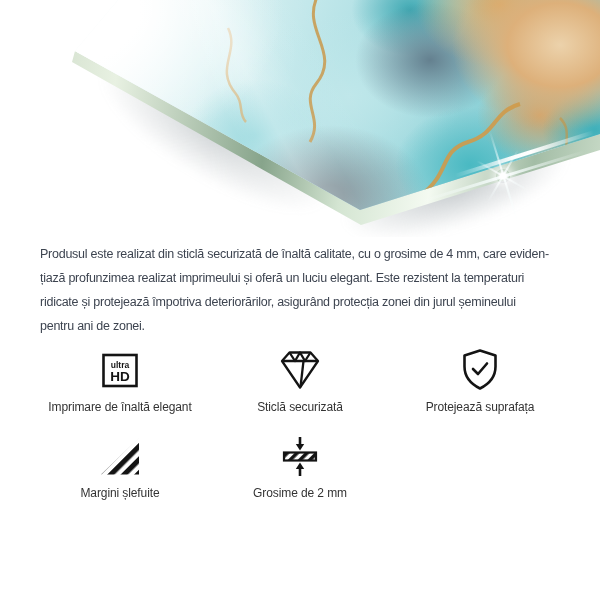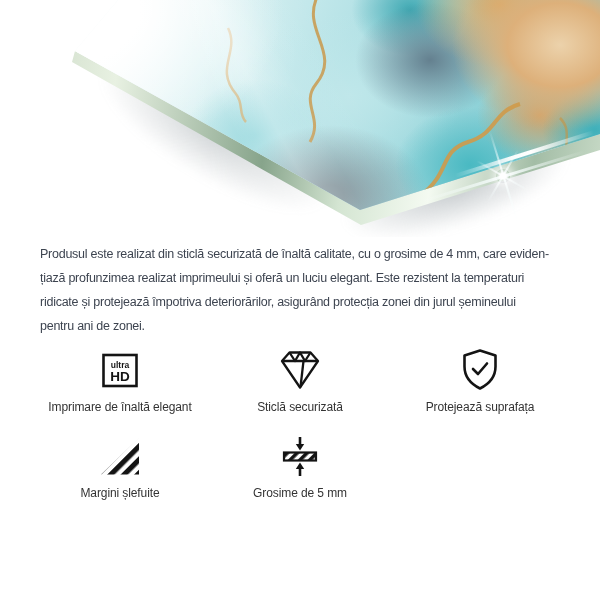--- a/index.html
+++ b/index.html
@@ -170,18 +170,18 @@
                 <rect width="3.6" height="7" fill="#141414"></rect>
               </pattern>
             </defs>
             <rect x="8" y="20.5" width="32" height="8" fill="url(#hatchBar)" stroke="#141414" stroke-width="2.2"></rect>
             <line x1="24" y1="5" x2="24" y2="12.5" stroke="#141414" stroke-width="2.6"></line>
             <polygon points="24,18.5 19.8,12 28.2,12" fill="#141414"></polygon>
             <line x1="24" y1="44" x2="24" y2="36.5" stroke="#141414" stroke-width="2.6"></line>
             <polygon points="24,30.5 19.8,37 28.2,37" fill="#141414"></polygon>
           </svg>
         </div>
-        <div class="f-label">Grosime de 5 mm</div>
+        <div class="f-label">Grosime de 2 mm</div>
       </div>
 
     </div>
   </div>
 </div>
 
 </body></html>

